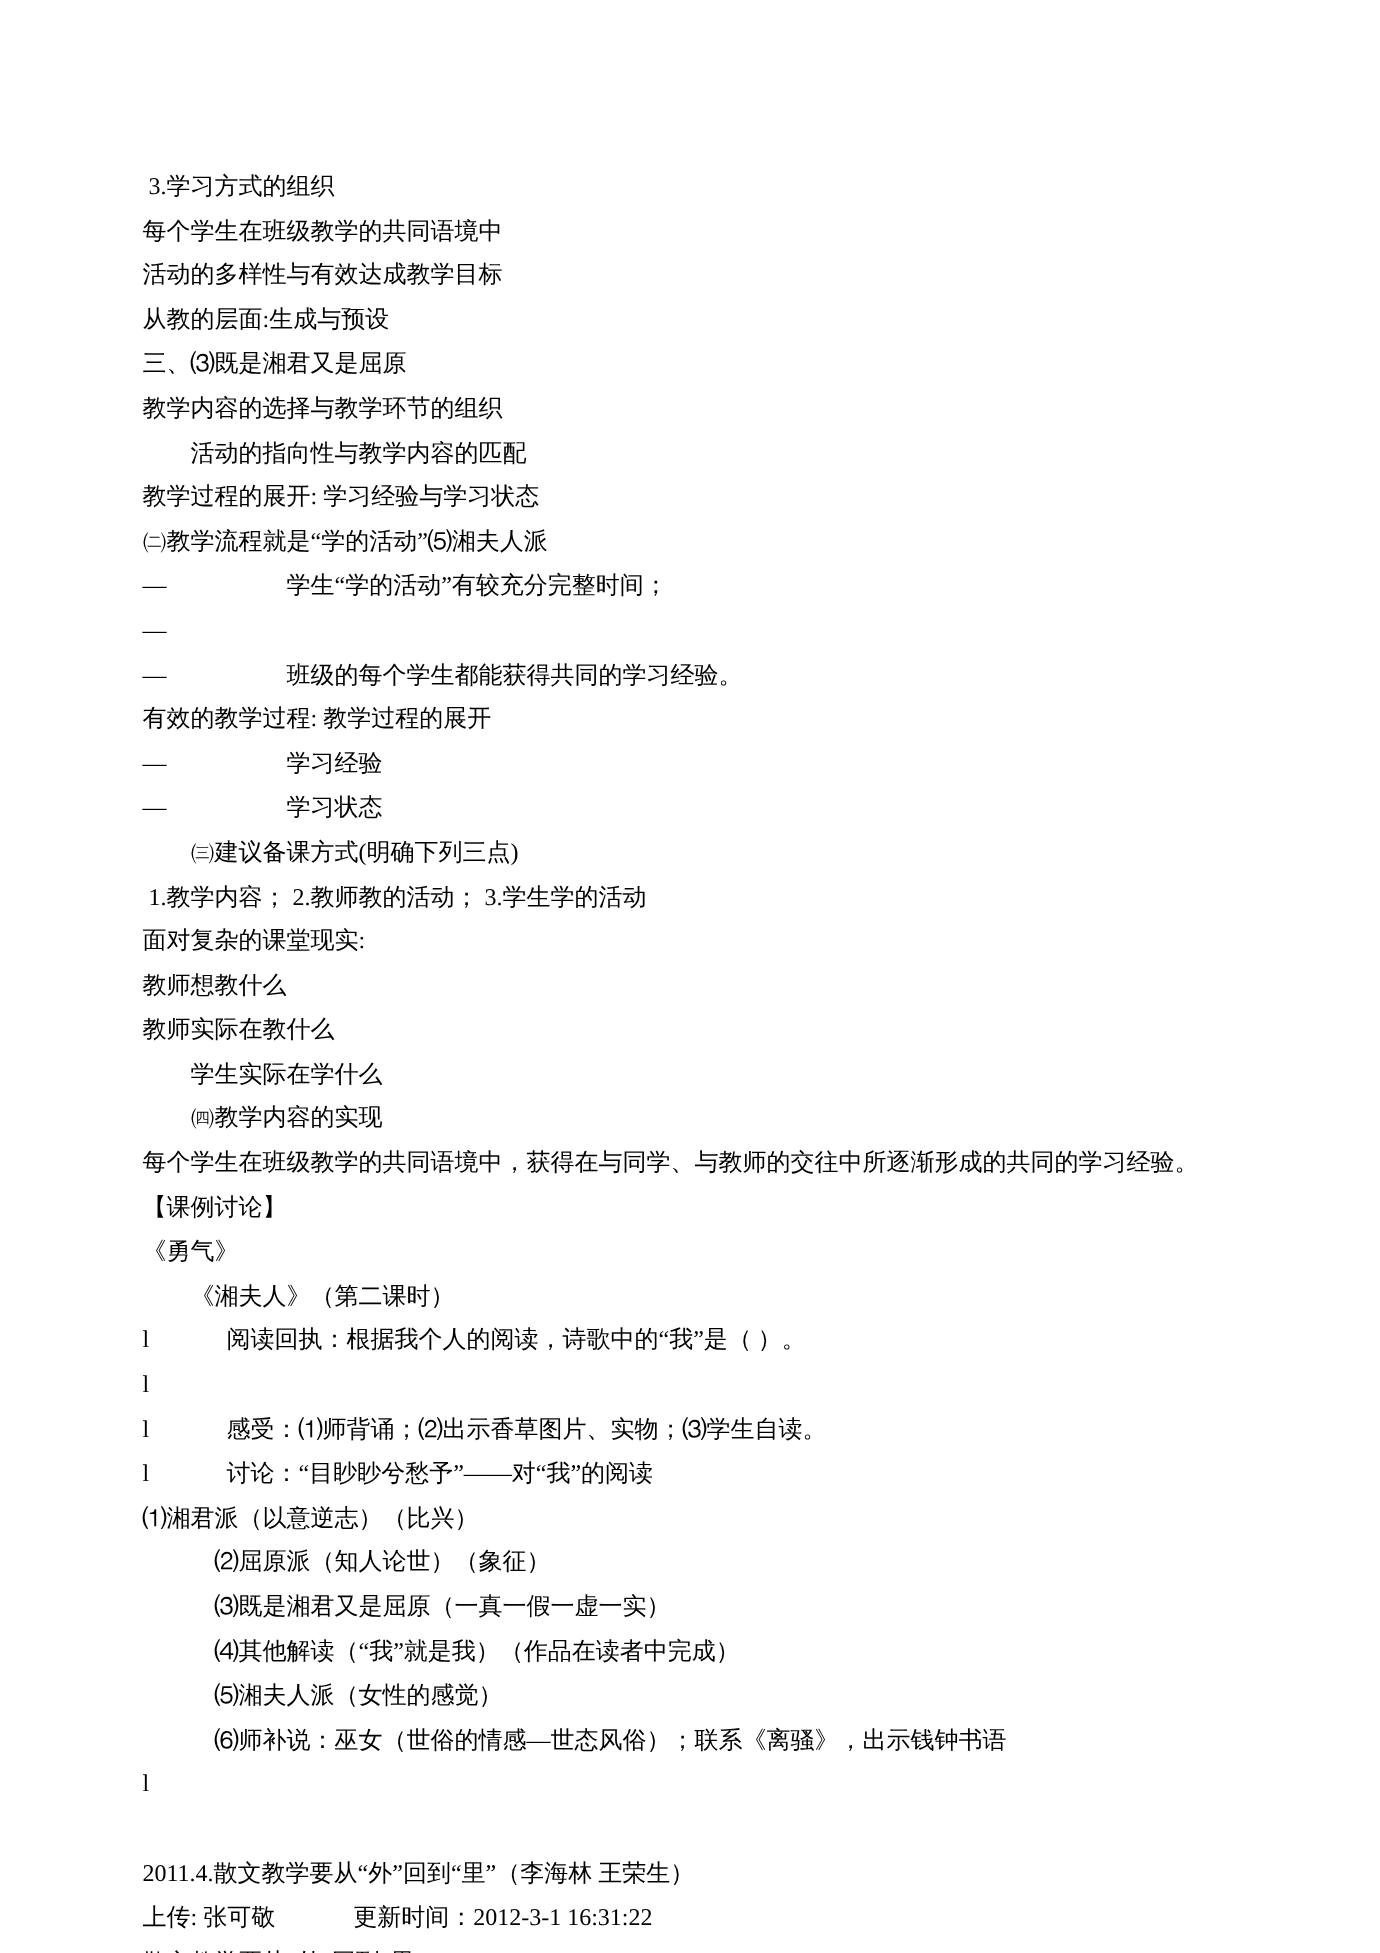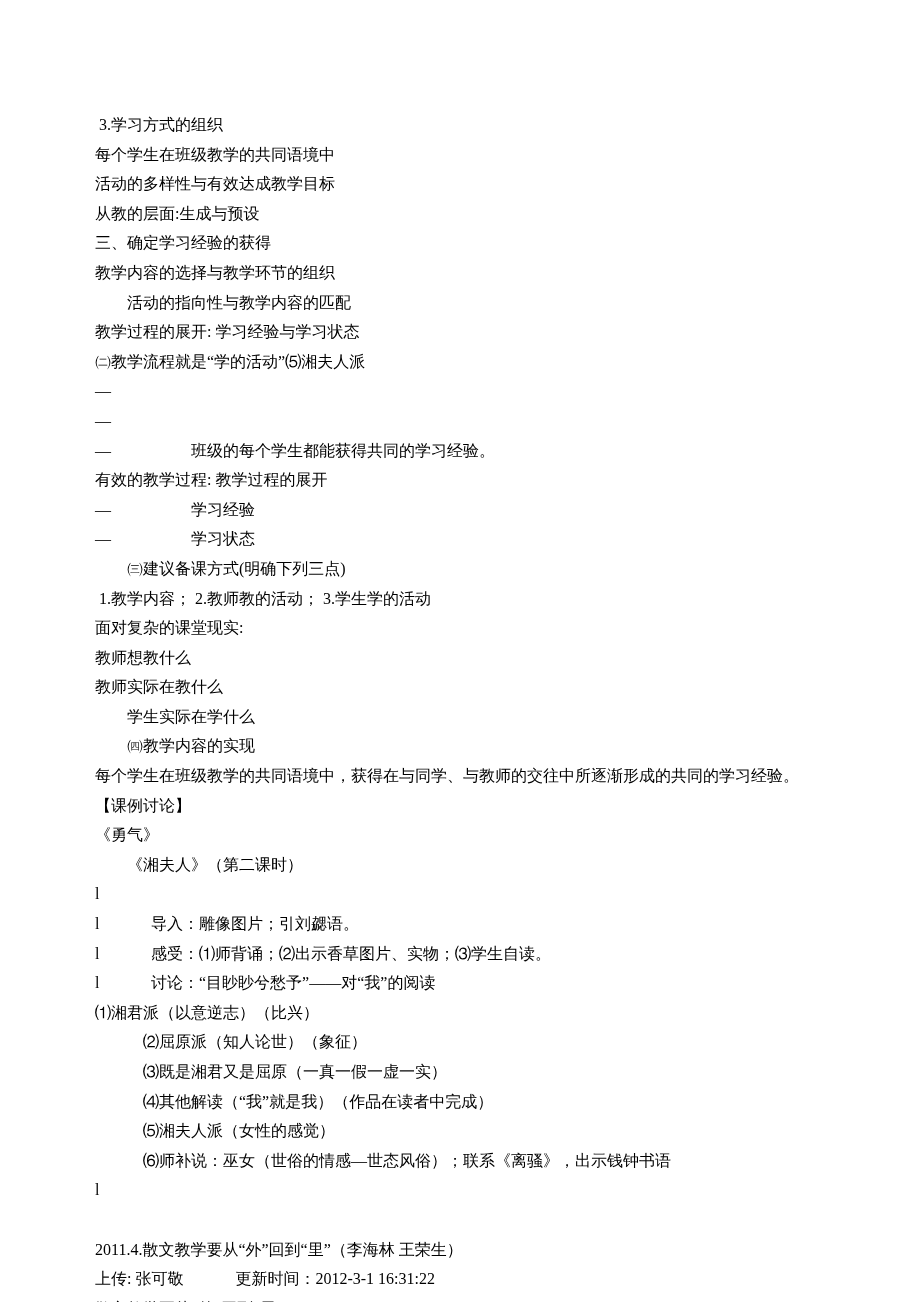--- a/index.html
+++ b/index.html
@@ -21,28 +21,29 @@
   .l-row { display: flex; }
   .l-row .lmark { width: 3.5em; }
 </style>
 </head>
 <body>
 
 <div class="line"> 3.学习方式的组织</div>
 <div class="line">每个学生在班级教学的共同语境中</div>
 <div class="line">活动的多样性与有效达成教学目标</div>
 <div class="line">从教的层面:生成与预设</div>
-<div class="line">三、确定学习经验的获得</div>
+<div class="line">三、⑶既是湘君又是屈原</div>
 <div class="line">教学内容的选择与教学环节的组织</div>
 <div class="line indent1">活动的指向性与教学内容的匹配</div>
 <div class="line">教学过程的展开: 学习经验与学习状态</div>
 <div class="line">㈡教学流程就是“学的活动”⑸湘夫人派</div>
 
 <div class="dash-row">
   <span class="dash">—</span>
+  <span>学生“学的活动”有较充分完整时间；</span>
 </div>
 <div class="dash-row">
   <span class="dash">—</span>
 </div>
 <div class="dash-row">
   <span class="dash">—</span>
   <span>班级的每个学生都能获得共同的学习经验。</span>
 </div>
 
 <div class="line">有效的教学过程: 教学过程的展开</div>
@@ -63,24 +64,24 @@
 <div class="line">教师实际在教什么</div>
 <div class="line indent1">学生实际在学什么</div>
 <div class="line indent1">㈣教学内容的实现</div>
 <div class="line">每个学生在班级教学的共同语境中，获得在与同学、与教师的交往中所逐渐形成的共同的学习经验。</div>
 <div class="line">【课例讨论】</div>
 <div class="line">《勇气》</div>
 <div class="line indent1">《湘夫人》（第二课时）</div>
 
 <div class="l-row">
   <span class="lmark">l</span>
+  <span>阅读回执：根据我个人的阅读，诗歌中的“我”是（     ）。</span>
 </div>
 <div class="l-row">
   <span class="lmark">l</span>
-  <span>导入：雕像图片；引刘勰语。</span>
 </div>
 <div class="l-row">
   <span class="lmark">l</span>
   <span>感受：⑴师背诵；⑵出示香草图片、实物；⑶学生自读。</span>
 </div>
 <div class="l-row">
   <span class="lmark">l</span>
   <span>讨论：“目眇眇兮愁予”——对“我”的阅读</span>
 </div>
 

